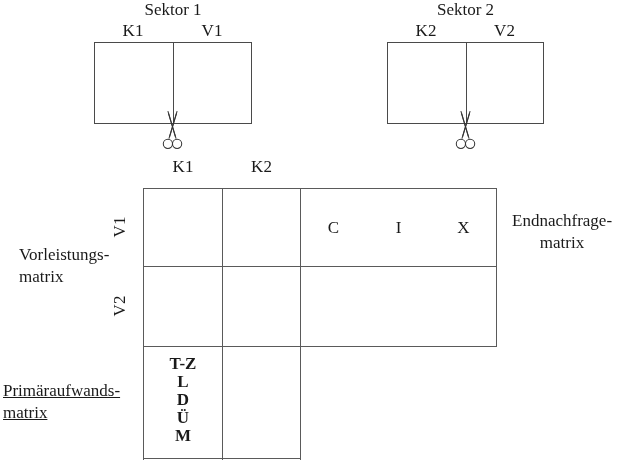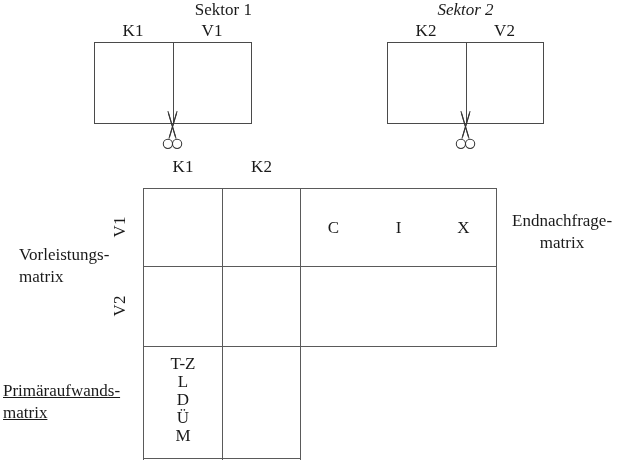--- a/index.html
+++ b/index.html
@@ -50,46 +50,46 @@
     align-items: center;
     justify-content: center;
   }
   .pi-col {
     position: absolute;
     left: 144px; top: 355px;
     width: 78px;
     text-align: center;
     line-height: 18px;
   }
-  .pi-item { display: block; }
+  .pi-item { display: block; font-weight: bold; }
   .scissors { position: absolute; }
 </style>
 </head>
 <body>
 
 <div id="canvas">
 
-  <div class="abs ctr" style="left:94px; top:0px; width:158px;text-align:right;">Sektor 1</div>
+  <div class="abs ctr" style="left:94px; top:0px; width:158px;">Sektor 1</div>
   <div class="abs ctr" style="left:94px; top:21px; width:78px;">K1</div>
   <div class="abs ctr" style="left:172px; top:21px; width:80px;">V1</div>
   <div class="sector-box" style="left:94px; top:42px; width:158px; height:82px;">
     <div class="sector-divider" style="left:78px;"></div>
   </div>
   <svg class="scissors" style="left:161px; top:110px;" width="23" height="41" viewBox="0 0 22 40">
     <g fill="none" stroke="#333333" stroke-width="1">
       <circle cx="6.5" cy="33" r="4.5"></circle>
       <circle cx="15.5" cy="33" r="4.5"></circle>
       <path d="M7.5,28 L15.5,1"></path>
       <path d="M14.5,28 L6.5,1"></path>
       <path d="M8.2,26 L14.8,3.5"></path>
       <path d="M13.8,26 L7.2,3.5"></path>
     </g>
   </svg>
 
-  <div class="abs ctr" style="left:387px; top:0px; width:157px;font-style:italic;">Sektor 2</div>
+  <div class="abs ctr" style="left:387px; top:0px; width:157px;">Sektor 2</div>
   <div class="abs ctr" style="left:387px; top:21px; width:78px;">K2</div>
   <div class="abs ctr" style="left:465px; top:21px; width:79px;">V2</div>
   <div class="sector-box" style="left:387px; top:42px; width:157px; height:82px;">
     <div class="sector-divider" style="left:78px;"></div>
   </div>
   <svg class="scissors" style="left:454px; top:110px;" width="23" height="41" viewBox="0 0 22 40">
     <g fill="none" stroke="#333333" stroke-width="1">
       <circle cx="6.5" cy="33" r="4.5"></circle>
       <circle cx="15.5" cy="33" r="4.5"></circle>
       <path d="M7.5,28 L15.5,1"></path>

